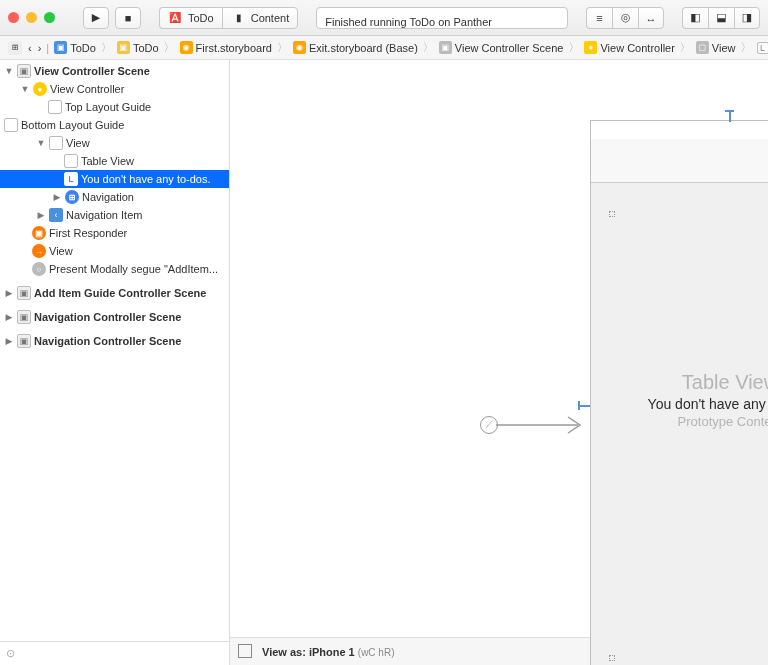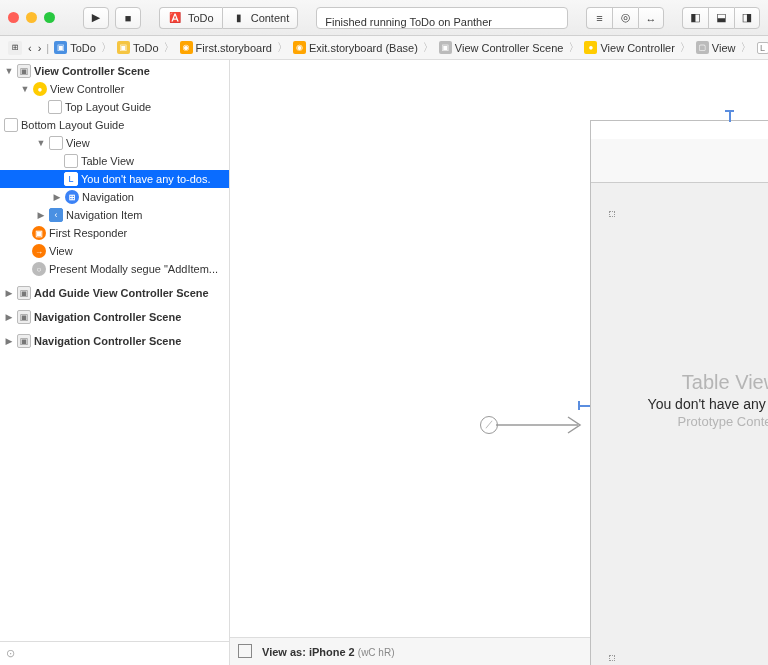--- a/index.html
+++ b/index.html
@@ -230,21 +230,21 @@
           <span class="lbl">View</span>
         </div>
       <div class="row" style="padding-left:32px">
           <span class="ci gray">○</span>
           <span class="lbl">Present Modally segue "AddItem...</span>
         </div>
       <div style="height:6px"></div>
       <div class="row" style="padding-left:4px">
           <span class="disc">▶</span>
           <span class="sq ticon">▣</span>
-          <span class="lbl bold">Add Guide View Controller Scene</span>
+          <span class="lbl bold">Add Item Guide Controller Scene</span>
         </div>
       <div style="height:6px"></div>
       <div class="row" style="padding-left:4px">
           <span class="disc">▶</span>
           <span class="sq ticon">▣</span>
           <span class="lbl bold">Navigation Controller Scene</span>
         </div>
       <div style="height:6px"></div>
       <div class="row" style="padding-left:4px">
           <span class="disc">▶</span>
@@ -296,21 +296,21 @@
       <div class="con" style="left:348px;top:345px;width:12px;height:1.5px"></div>
       <div class="con" style="left:348px;top:341px;width:1.5px;height:9px"></div>
 
       <div class="con" style="left:499px;top:50px;width:1.5px;height:12px"></div>
       <div class="con" style="left:495px;top:50px;width:9px;height:1.5px"></div>
 
     </div>
 
     <div class="btm">
       <span><span class="ico-box"></span></span>
-      <span><span class="lbl bold">View as: iPhone 2</span> <span class="tiny">(wC hR)</span></span>
+      <span><span class="lbl bold">View as: iPhone 1</span> <span class="tiny">(wC hR)</span></span>
       <div class="btm-r">
         <div class="zoom">
           <div class="zbtn">−</div>
           <span>100%</span>
           <div class="zbtn">+</div>
         </div>
         <div style="display:flex;gap:8px">
           <span>⊡</span>
           <span>▣</span>
           <span>⊟</span>

